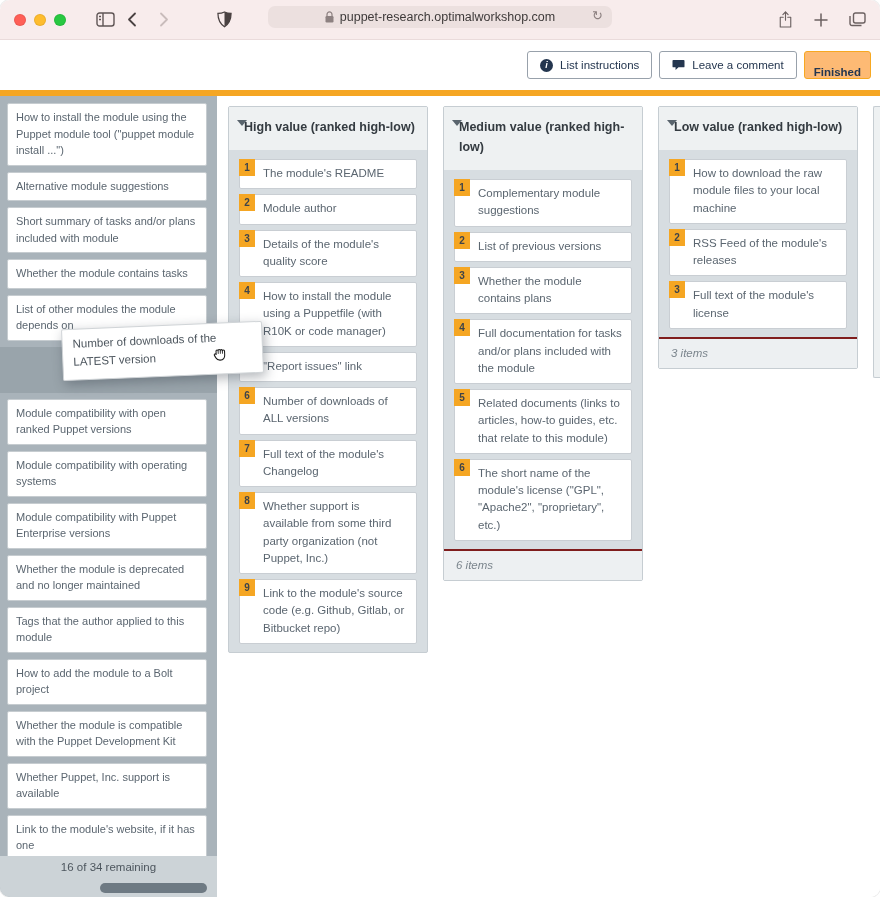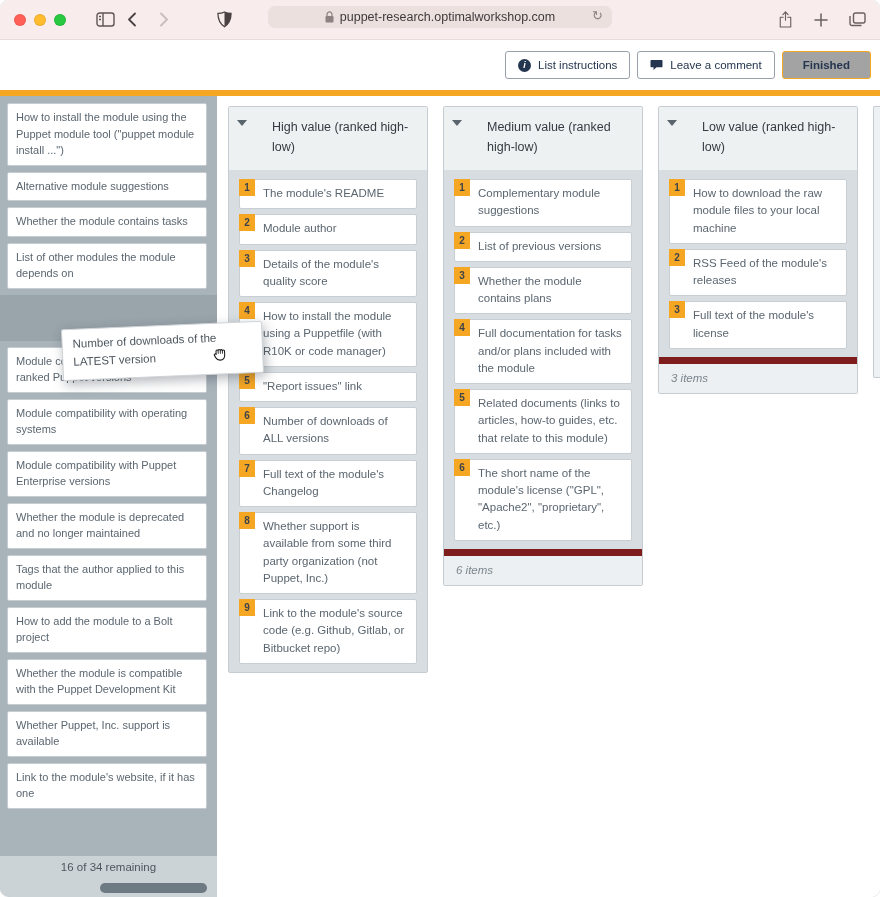--- a/index.html
+++ b/index.html
@@ -44,21 +44,21 @@
     height: 50px; background: #fff; display: flex; align-items: center;
     justify-content: flex-end; gap: 7px; padding-right: 9px;
   }
   .btn {
     height: 28px; display: inline-flex; align-items: center; gap: 7px;
     background: #fff; border: 1px solid #98a1ab; border-radius: 3px;
     padding: 0 12px; font-size: 11.5px; font-weight: 500; color: #24364f;
     font-family: "Liberation Sans", sans-serif; cursor: pointer;
   }
   .btn-finished {
-    background: #a3a3a3; border: 1px solid #f7a821; font-weight: 700; padding: 0 20px;
+    background: #fdba74; border: 1px solid #f7a821; font-weight: 700; padding: 0 9px; align-items: flex-end;
   }
   .icon-info {
     width: 13px; height: 13px; border-radius: 50%; background: #24364f; color: #fff;
     display: inline-flex; align-items: center; justify-content: center;
     font-size: 9px; font-weight: 700; font-style: italic;
   }
   .accent-strip { height: 6px; background: #f5a623; }
 
   
   .content { display: flex; height: 807px; background: #fff; position: relative; }
@@ -82,42 +82,42 @@
     border-radius: 5px; background: #6e7a83;
   }
 
   
   .board { flex: 1; position: relative; padding: 10px 0 0 11px; background: #fff; }
   .columns { display: flex; align-items: flex-start; gap: 15px; }
   .column {
     width: 200px; background: #d7dde1; border: 1px solid #c6cdd2; border-radius: 2px; flex: none;
   }
   .col-header {
-    position: relative; background: #eef1f2; padding: 10px 12px 13px 43px;
-    font-size: 12.5px; font-weight: 400; color: #343b41; line-height: 1.6;
+    position: relative; background: #eef1f2; padding: 10px 12px 13px 15px;
+    font-size: 12.5px; font-weight: 700; color: #343b41; line-height: 1.6;
     border-bottom: 1px solid #d7dde1;
   }
   .collapse-tri {
     position: absolute; left: 8px; top: 13px; width: 0; height: 0; cursor: pointer;
     border-left: 5px solid transparent; border-right: 5px solid transparent;
     border-top: 6px solid #59646d;
   }
   .col-body { padding: 8px 10px 3px 10px; }
   .c-card {
     position: relative; background: #fff; border: 1px solid #c9ced3; border-radius: 2px;
     margin-bottom: 5px; padding: 5px 8px 6px 23px; font-size: 11.5px; line-height: 1.5;
     color: #5b6670; min-height: 28px; cursor: grab;
   }
   .badge {
     position: absolute; top: -1px; left: -1px; width: 16px; height: 17px;
     background: #f5a623; color: #3f444a; font-size: 10px; font-weight: 700;
     display: flex; align-items: center; justify-content: center;
   }
   .col-footer {
-    background: #edf0f2; border-top: 7px solid #7f1d1d; padding: 8px 12px 9px 12px;
+    background: #edf0f2; border-top: 2px solid #7f1d1d; padding: 8px 12px 9px 12px;
     font-size: 11.5px; font-style: italic; color: #7b858d;
   }
   .partial-column {
     position: absolute; top: 10px; right: 0; width: 7px; height: 272px;
     background: #eef1f2; border: 1px solid #c6cdd2; border-right: none;
     border-radius: 2px 0 0 2px;
   }
 
   
   .drag-card {
@@ -219,20 +219,23 @@
 
   <div class="content">
 
     <aside class="sidebar">
       <div class="card-list">
           <div class="s-card">
     <span>How to install the module using the Puppet module tool ("puppet module install ...")</span>
   </div>
           <div class="s-card">
     <span>Alternative module suggestions</span>
+  </div>
+          <div class="s-card">
+    <span>Short summary of tasks and/or plans included with module</span>
   </div>
           <div class="s-card">
     <span>Whether the module contains tasks</span>
   </div>
           <div class="s-card">
     <span>List of other modules the module depends on</span>
   </div>
           <div class="placeholder"></div>
           <div class="s-card">
     <span>Module compatibility with open ranked Puppet versions</span>

